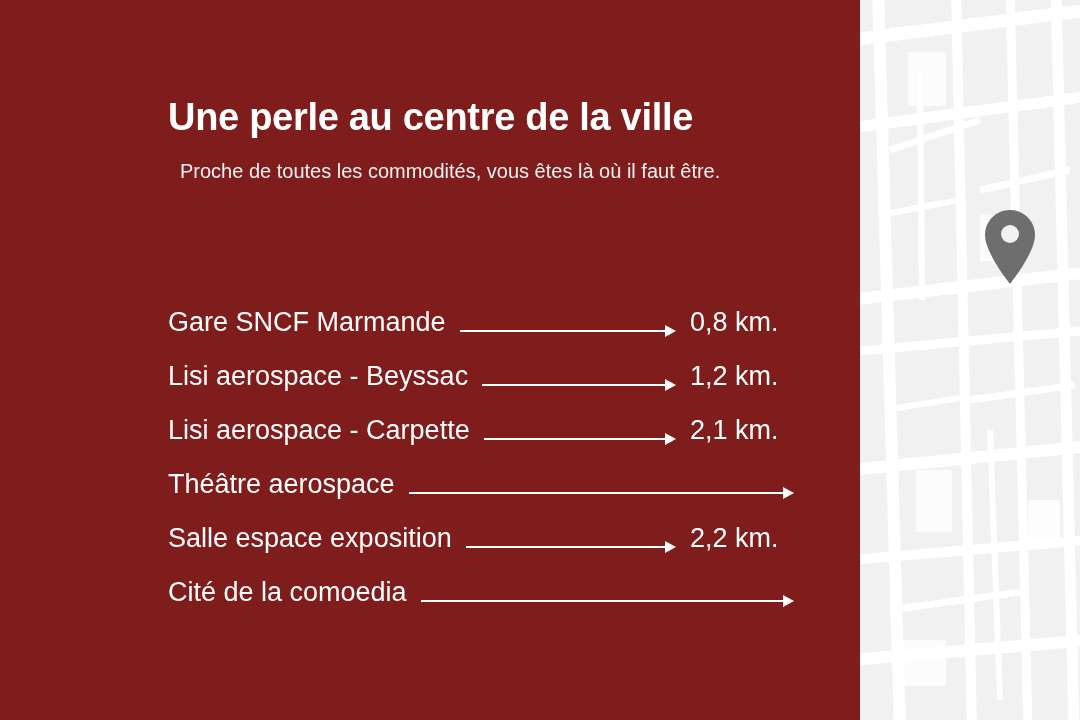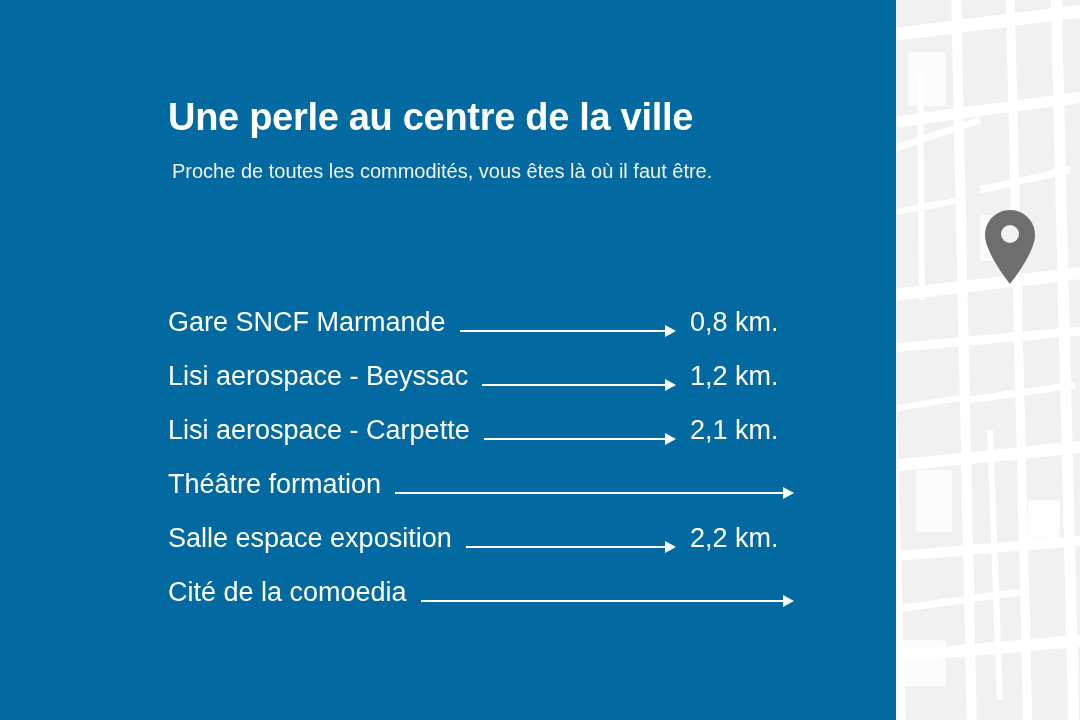--- a/index.html
+++ b/index.html
@@ -21,23 +21,22 @@
     overflow: hidden;
   }
 
   
   .left-panel {
     position: absolute;
     left: 0;
     top: 0;
     width: 860px;
     height: 720px;
-    background: #0369a1;
+    background: #7f1d1d;
     z-index: 3;
-    padding-left: 36px;
   }
 
   .content {
     position: absolute;
     left: 168px;
     top: 96px;
     width: 660px;
   }
 
   .title {
@@ -48,21 +47,21 @@
     line-height: 1.15;
     margin: 0 0 16px 0;
     white-space: nowrap;
   }
 
   .subtitle {
     color: #f2f2f2;
     font-size: 20px;
     font-weight: 400;
     line-height: 1.55;
-    margin: 4px;
+    margin: 12px;
     max-width: 610px;
   }
 
   
   .poi-list {
     position: absolute;
     left: 168px;
     top: 284px;
     width: 640px;
   }
@@ -216,21 +215,21 @@
         <span class="poi-name">Lisi aerospace - Carpette</span>
         <span class="poi-connector">
             <span class="line"></span>
             <span class="head"></span>
           </span>
         <span class="poi-dist">2,1 km.</span>
       </div>
 
 
       <div class="poi-row">
-        <span class="poi-name">Théâtre formation</span>
+        <span class="poi-name">Théâtre aerospace</span>
         <span class="poi-connector">
             <span class="line"></span>
             <span class="head"></span>
           </span>
       </div>
 
       <div class="poi-row">
         <span class="poi-name">Salle espace exposition</span>
         <span class="poi-connector">
             <span class="line"></span>

